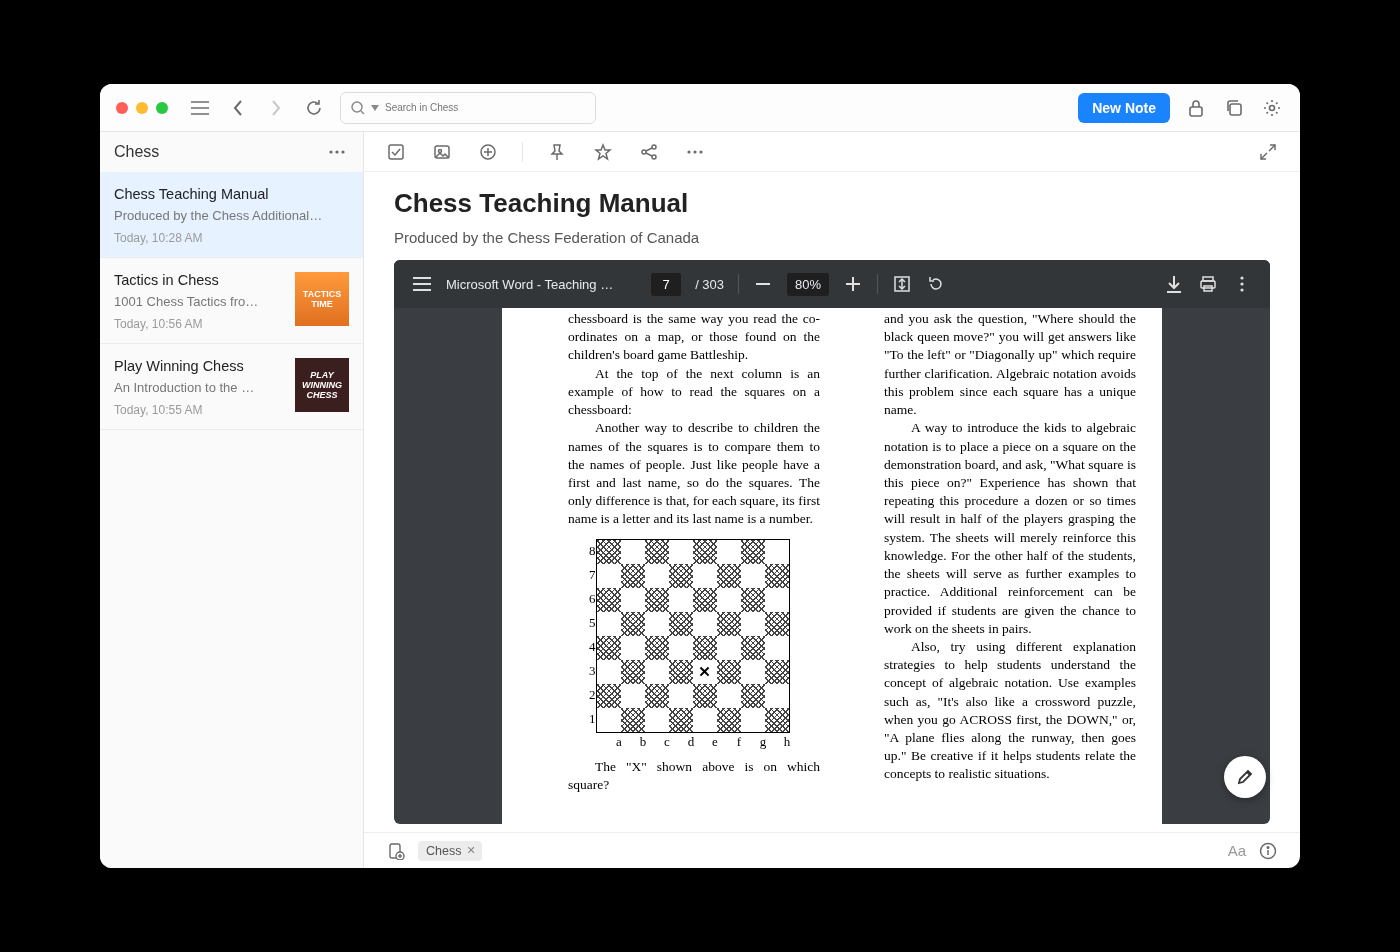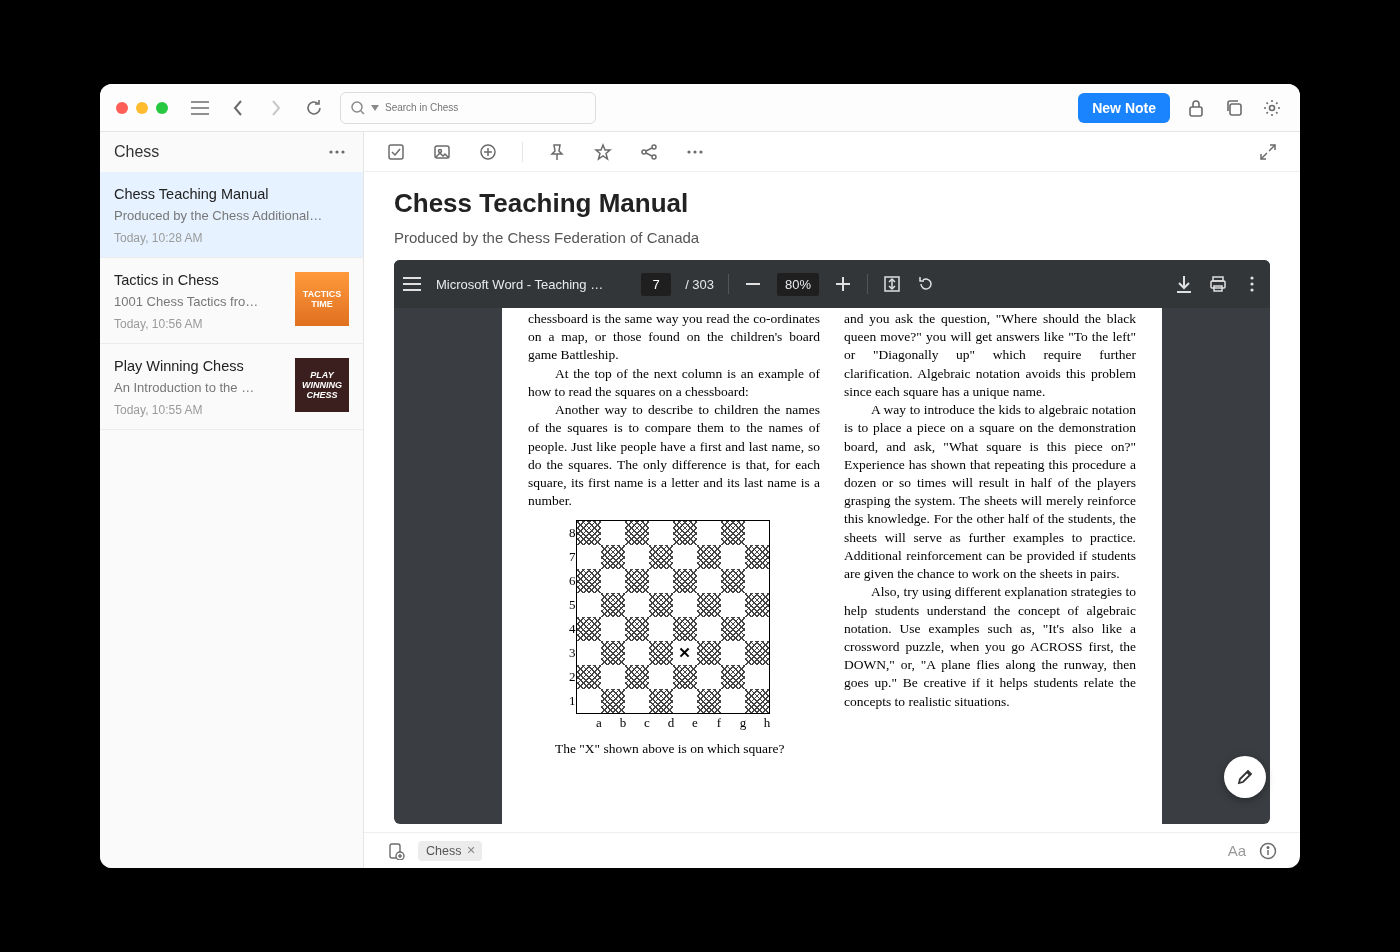--- a/index.html
+++ b/index.html
@@ -93,42 +93,42 @@
   .content { flex: 1; padding: 16px 30px 8px 30px; overflow: hidden; display: flex; flex-direction: column; }
   .doc-title { font-size: 26px; font-weight: 600; color: #222; margin-bottom: 10px; }
   .doc-sub { font-size: 15px; color: #555; margin-bottom: 14px; }
   .pdf-frame {
     flex: 1; background: #3a3e42; border-radius: 6px; overflow: hidden;
     display: flex; flex-direction: column;
     position: relative;
   }
   .pdf-toolbar {
     height: 48px; background: #323639; color: #e8eaed;
-    display: flex; align-items: center; padding: 0 8px; gap: 14px;
+    display: flex; align-items: center; padding: 0 18px; gap: 14px;
     font-size: 13px;
   }
   .pdf-toolbar .pdf-title { font-weight: 500; max-width: 180px; white-space: nowrap; overflow: hidden; text-overflow: ellipsis; }
   .pdf-toolbar .page-input {
     background: #1f1f1f; border: none; color: #fff; width: 30px; text-align: center;
     padding: 4px 2px; border-radius: 2px; font-size: 13px;
   }
   .pdf-toolbar .zoom-box {
     background: #1f1f1f; padding: 4px 8px; border-radius: 2px;
   }
   .pdf-toolbar .ticon { width: 20px; height: 20px; display: flex; align-items: center; justify-content: center; cursor: pointer; color: #e0e0e0; }
   .pdf-toolbar .tsep { width: 1px; height: 20px; background: #555; }
   .pdf-page-wrap { flex: 1; overflow: auto; display: flex; justify-content: center; padding: 0; }
   .pdf-page {
     width: 660px; background: #fff; margin-top: 0;
     font-family: "Times New Roman", Times, serif;
     font-size: 13.5px; color: #000;
     padding: 2px 26px 20px 26px;
     display: flex; gap: 24px;
   }
-  .pdf-col { flex: 1; text-align: justify; line-height: 1.35; }
+  .pdf-col { flex: 1; text-align: justify; line-height: 1.35; margin-left: 40px; }
   .pdf-col p { margin: 0; }
   .indent { text-indent: 2em; }
   .chess-wrap { margin: 10px auto 8px auto; width: fit-content; }
   .rank-label { font-size: 13px; display: flex; align-items: center; justify-content: center; font-family: "Times New Roman", serif;}
   .file-row { display: grid; grid-template-columns: 18px repeat(8,24px); }
   .file-label { font-size: 13px; text-align: center; font-family: "Times New Roman", serif;}
   .sq { width: 24px; height: 24px; position: relative; }
   .sq.light { background: #fff; }
   .sq.dark {
     background: repeating-linear-gradient(45deg, #444 0 1.2px, transparent 1.2px 4px),

